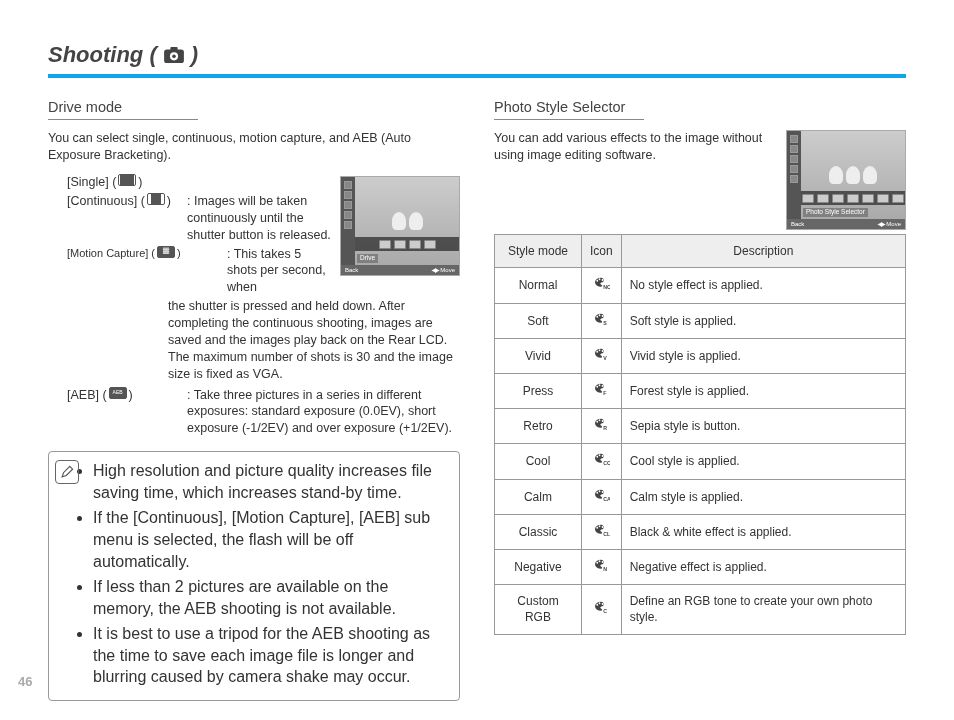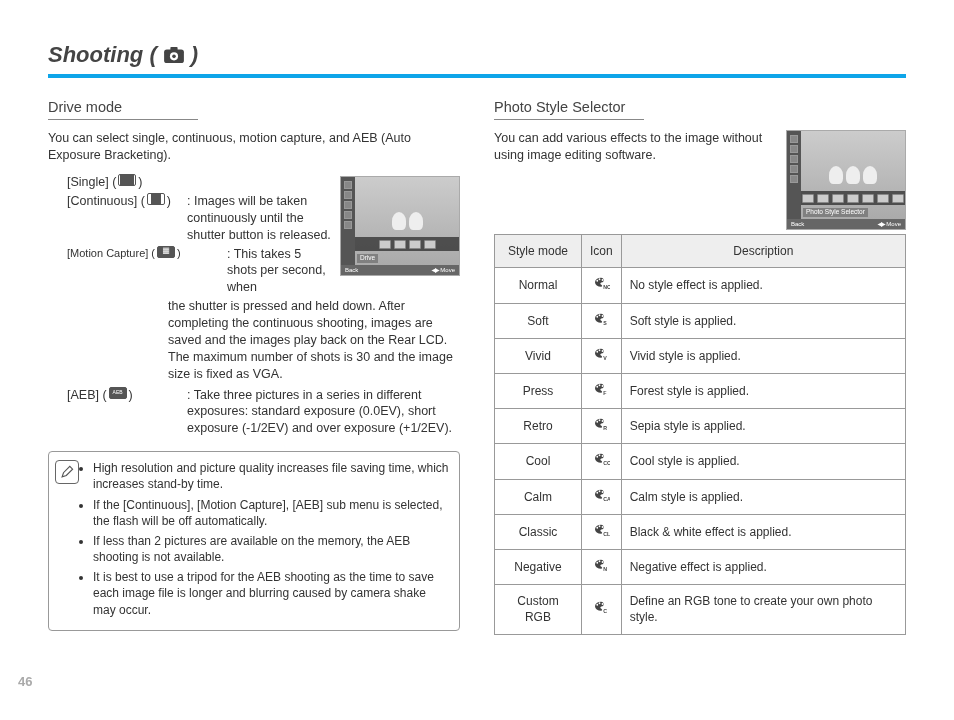--- a/index.html
+++ b/index.html
@@ -68,21 +68,21 @@
   .sb-title{position:absolute; left:16px; bottom:12px; background:#808080; padding:0 3px; font-size:6.5px;}
   .sb-footer{position:absolute; left:0; right:0; bottom:0; height:10px; background:#666; display:flex; align-items:center; justify-content:space-between; padding:0 4px; font-size:6px;}
   .sb-footer span{background:none;}
   .arrows{letter-spacing:-1px;}
   .note-box {
     border:1px solid #999;
     border-radius:4px;
     padding:8px 10px 8px 40px;
     position:relative;
     margin-top:14px;
-    font-size:12px;
+    font-size:16px;
   }
   .note-box ul{ list-style:disc; padding-left:4px;}
   .note-box li{ margin-bottom:4px;}
   .note-mark{
     position:absolute; left:6px; top:8px; width:24px; height:24px;
     border:1.5px solid #666; border-radius:4px; display:flex; align-items:center; justify-content:center;
   }
   .pencil{ width:14px; height:14px; }
   .steps{ margin:10px 0;}
   .steps li{ margin-left:16px; margin-bottom:6px; list-style:decimal;}
@@ -295,21 +295,21 @@
           </tr>
           <tr>
             <td class="c">Retro</td>
             <td class="c"><svg class="style-icon" viewBox="0 0 24 18">
                 <path d="M12 2a8 6 0 1 0 0 12c2 0 2-2 0-3s0-3 2-3 3-6-2-6z" fill="#444"></path>
                 <circle cx="7" cy="6" r="1.2" fill="#fff"></circle>
                 <circle cx="10" cy="4" r="1.2" fill="#fff"></circle>
                 <circle cx="14" cy="5" r="1.2" fill="#fff"></circle>
                 <text x="15" y="17" font-size="7" fill="#444" font-family="Arial" font-weight="bold">R</text>
               </svg></td>
-            <td>Sepia style is applied.</td>
+            <td>Sepia style is button.</td>
           </tr>
           <tr>
             <td class="c">Cool</td>
             <td class="c"><svg class="style-icon" viewBox="0 0 24 18">
                 <path d="M12 2a8 6 0 1 0 0 12c2 0 2-2 0-3s0-3 2-3 3-6-2-6z" fill="#444"></path>
                 <circle cx="7" cy="6" r="1.2" fill="#fff"></circle>
                 <circle cx="10" cy="4" r="1.2" fill="#fff"></circle>
                 <circle cx="14" cy="5" r="1.2" fill="#fff"></circle>
                 <text x="15" y="17" font-size="7" fill="#444" font-family="Arial" font-weight="bold">CO</text>
               </svg></td>

